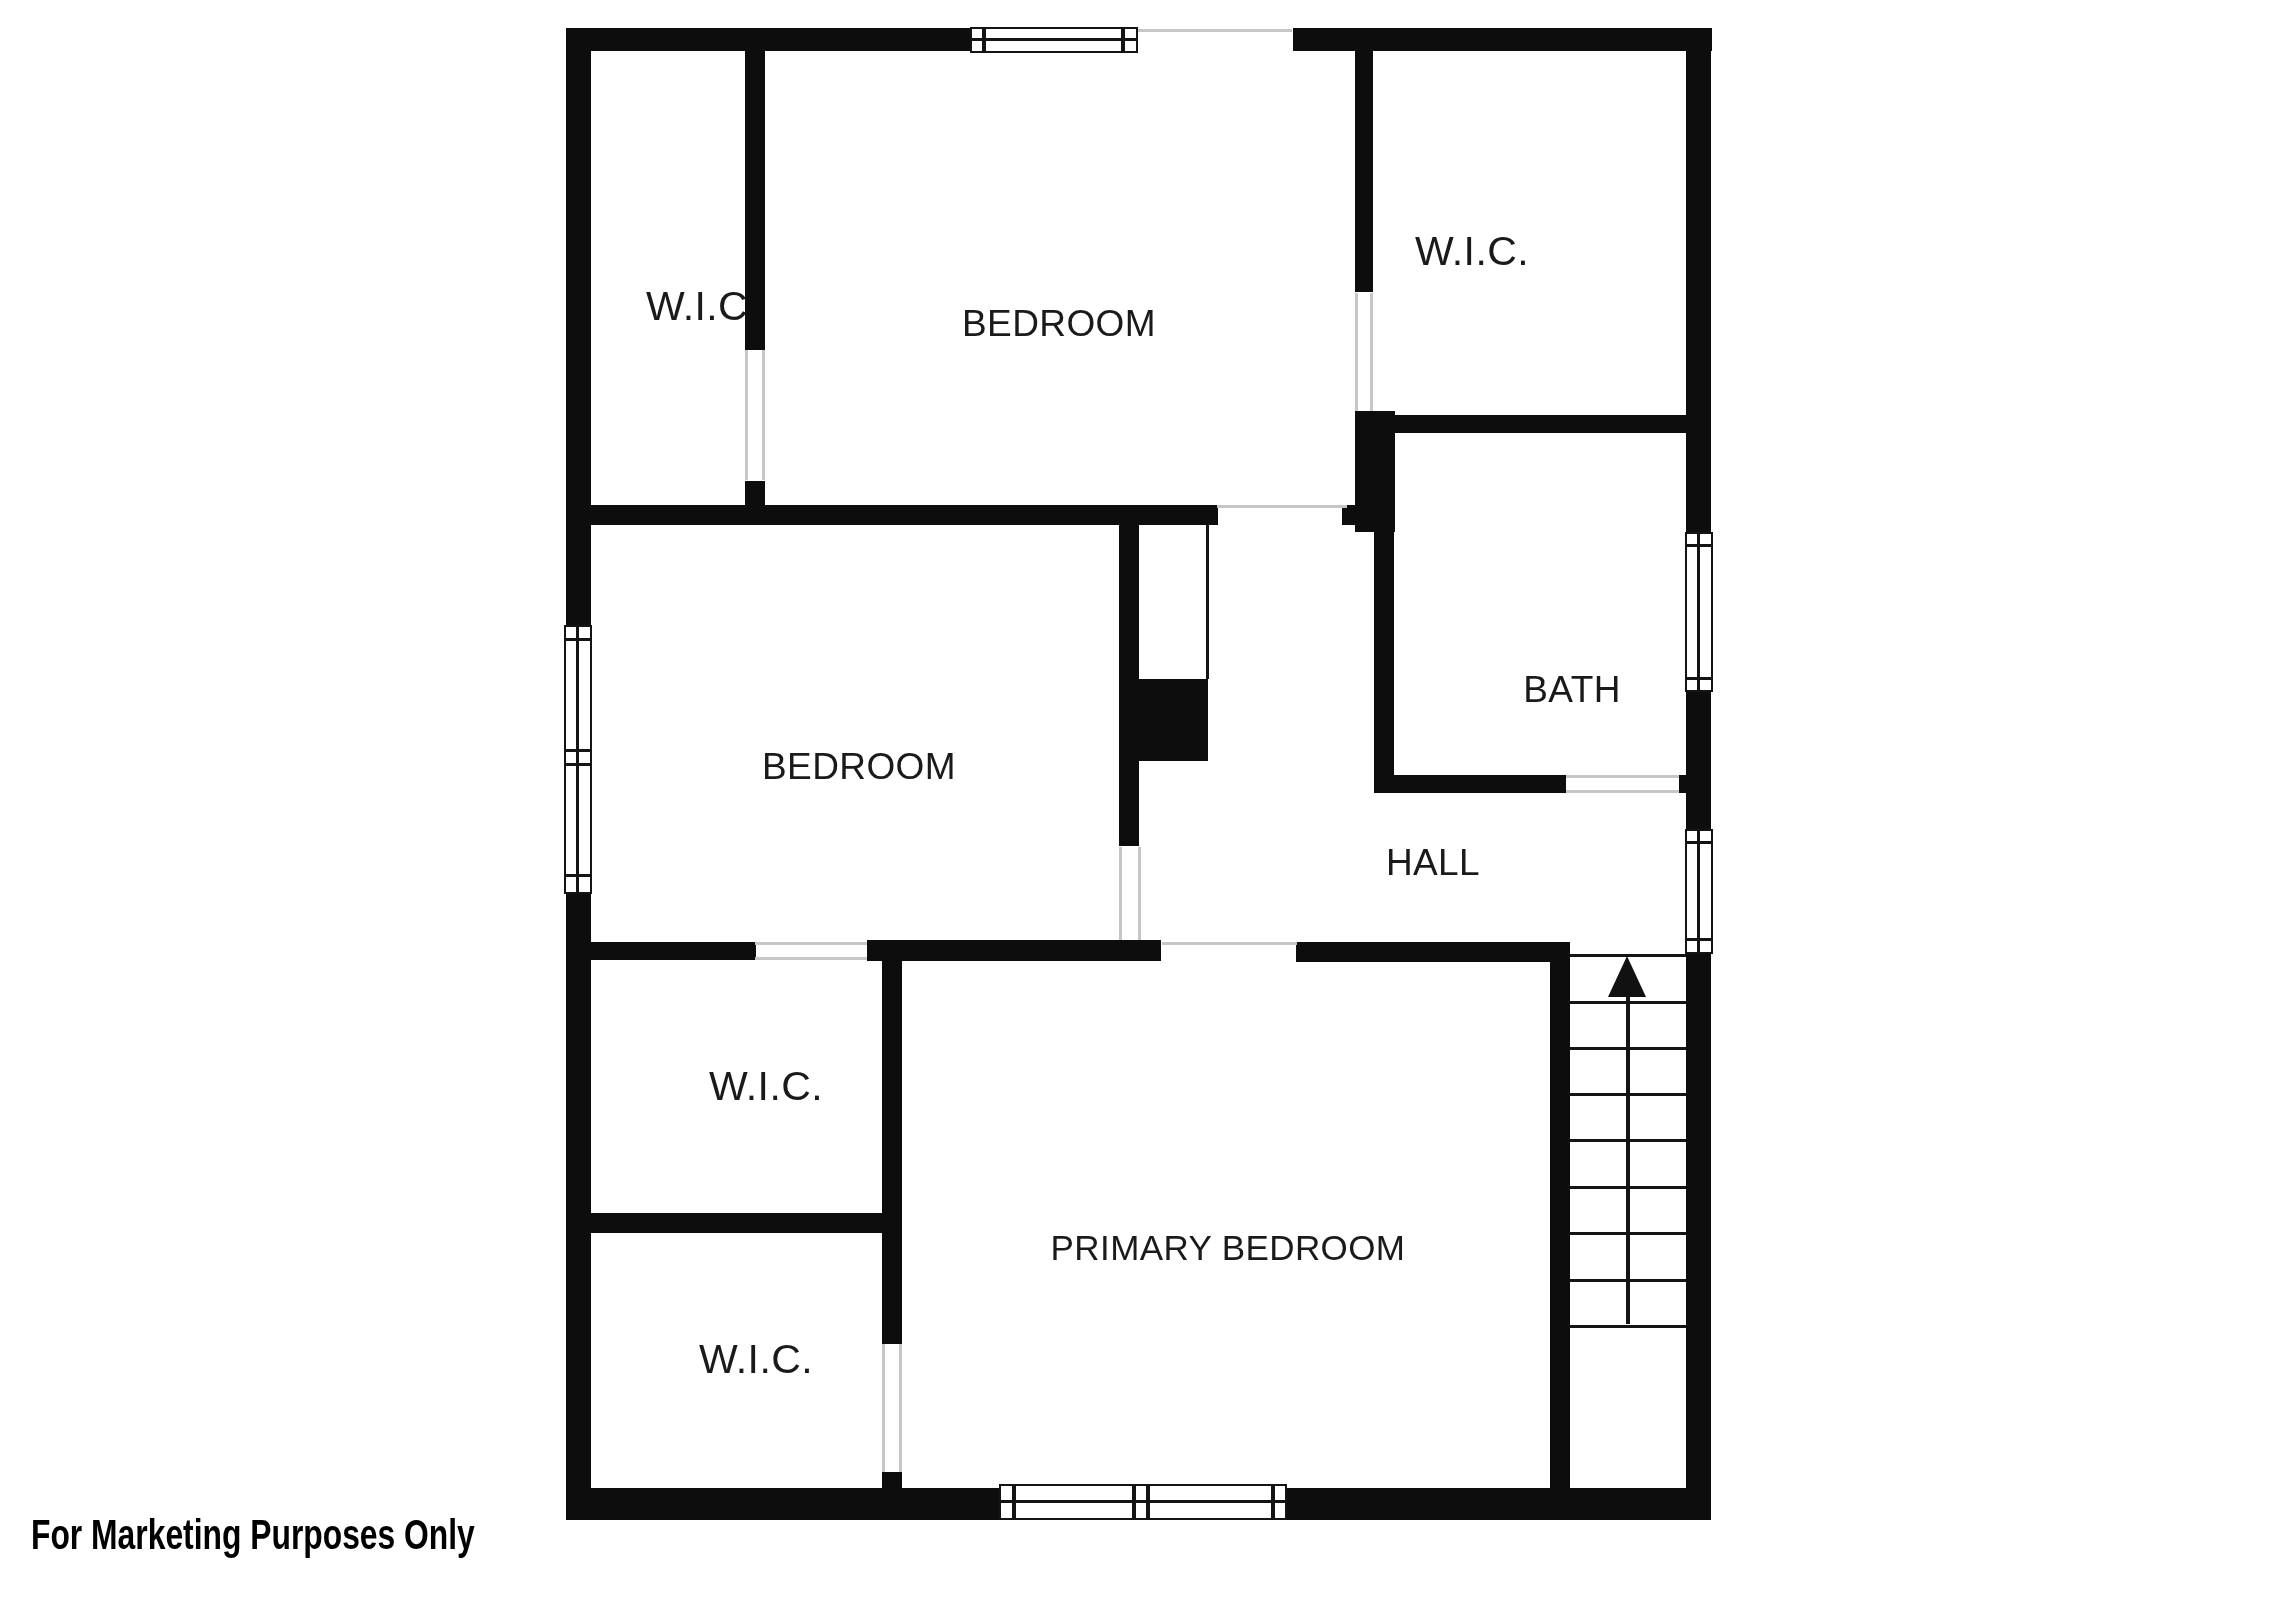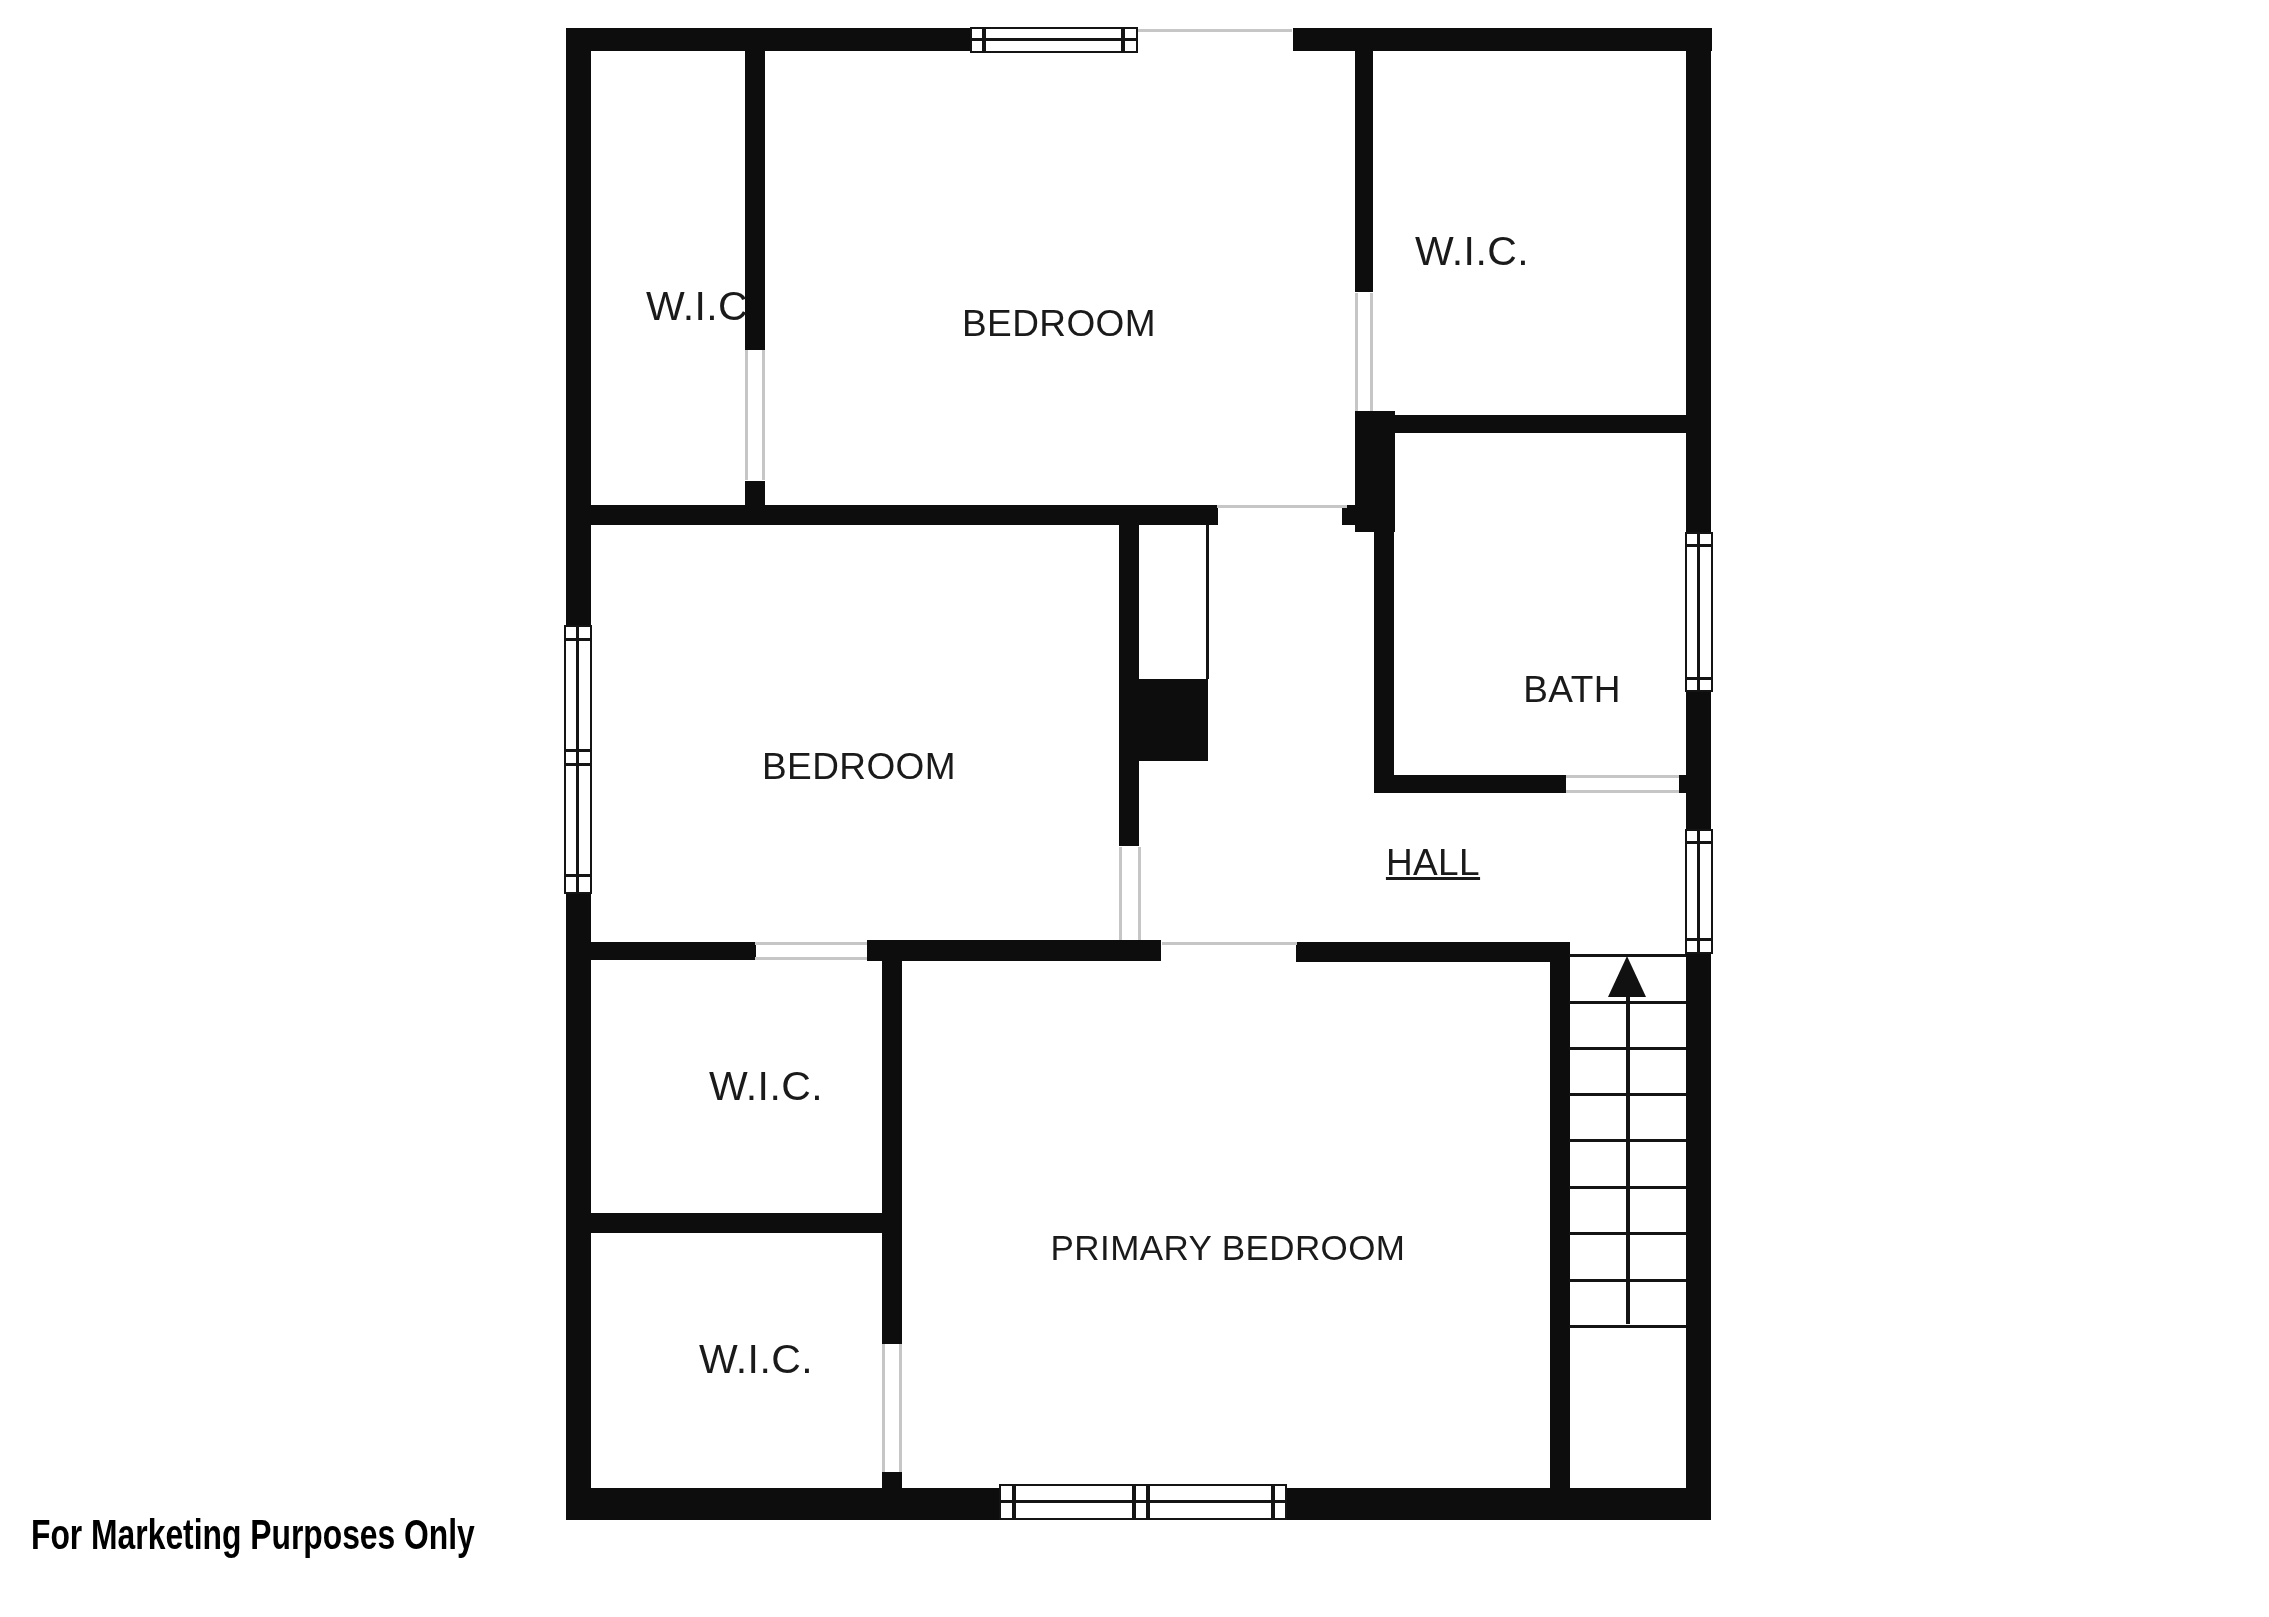--- a/index.html
+++ b/index.html
@@ -149,20 +149,20 @@
       <div class="bar" style="left: 1569px; top: 1232px; width: 117px; height: 2.7px;"></div>
       <div class="bar" style="left: 1569px; top: 1279px; width: 117px; height: 2.7px;"></div>
       <div class="bar" style="left: 1569px; top: 1325px; width: 117px; height: 2.7px;"></div>
       <div class="bar" style="left: 1626px; top: 984px; width: 3.5px; height: 340px;"></div>
       <div class="stair-arrow" style="left: 1608px; top: 956px;"></div>
       <div class="room-label" style="left: 697px; top: 294px; font-size: 41px; margin-top: 12px;">W.I.C</div>
       <div class="room-label" style="left: 1059px; top: 324px; font-size: 37px;">BEDROOM</div>
       <div class="room-label" style="left: 1472px; top: 251px; font-size: 41px;">W.I.C.</div>
       <div class="room-label" style="left: 1572px; top: 690px; font-size: 37px;">BATH</div>
       <div class="room-label" style="left: 859px; top: 767px; font-size: 37px;">BEDROOM</div>
-      <div class="room-label" style="left: 1433px; top: 863px; font-size: 37px; text-decoration: underline;">HALL</div>
+      <div class="room-label" style="left: 1433px; top: 863px; font-size: 37px;">HALL</div>
       <div class="room-label" style="left: 766px; top: 1086px; font-size: 41px;">W.I.C.</div>
       <div class="room-label" style="left: 756px; top: 1359px; font-size: 41px;">W.I.C.</div>
       <div class="room-label" style="left: 1228px; top: 1248px; font-size: 35px;">PRIMARY BEDROOM</div>
     </div>
   <div class="footer-note" style="left: 31px; top: 1510px; font-size: 43px;">For Marketing Purposes Only</div>
 </div>
 
 
 </body></html>

